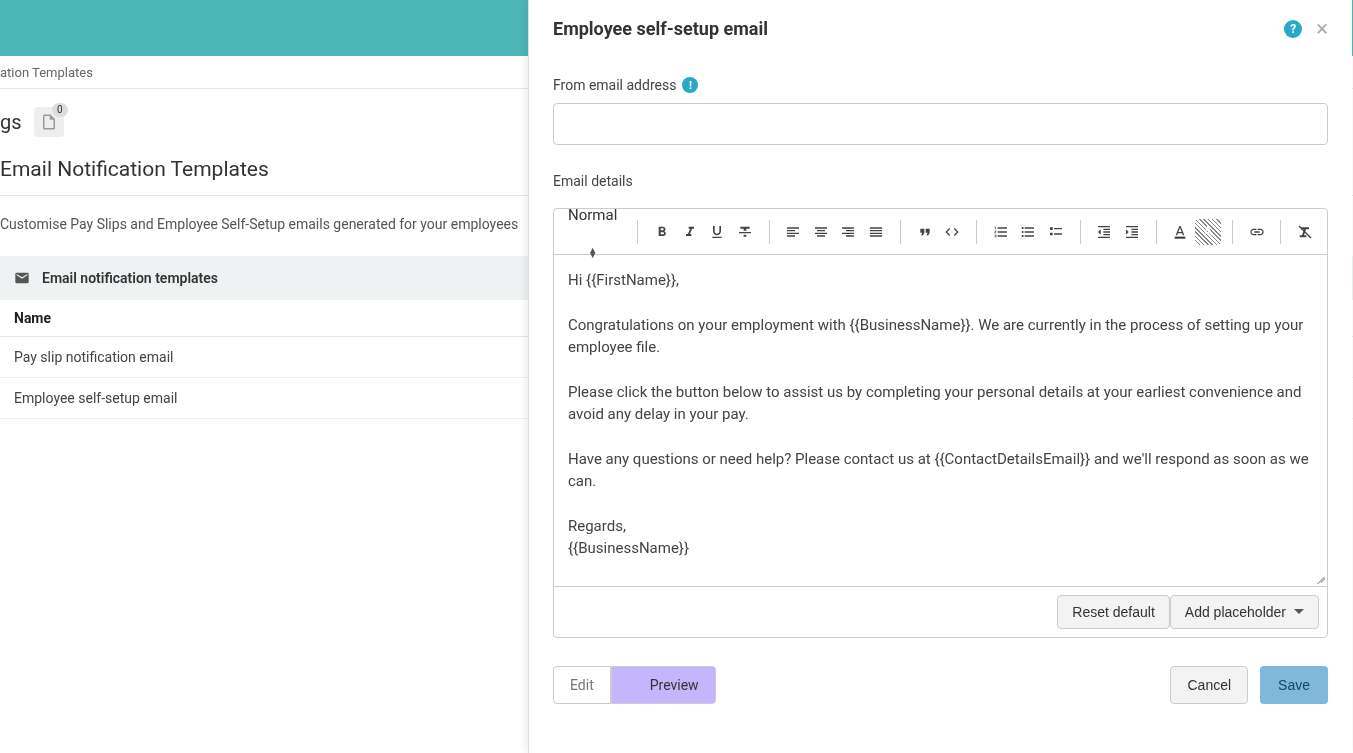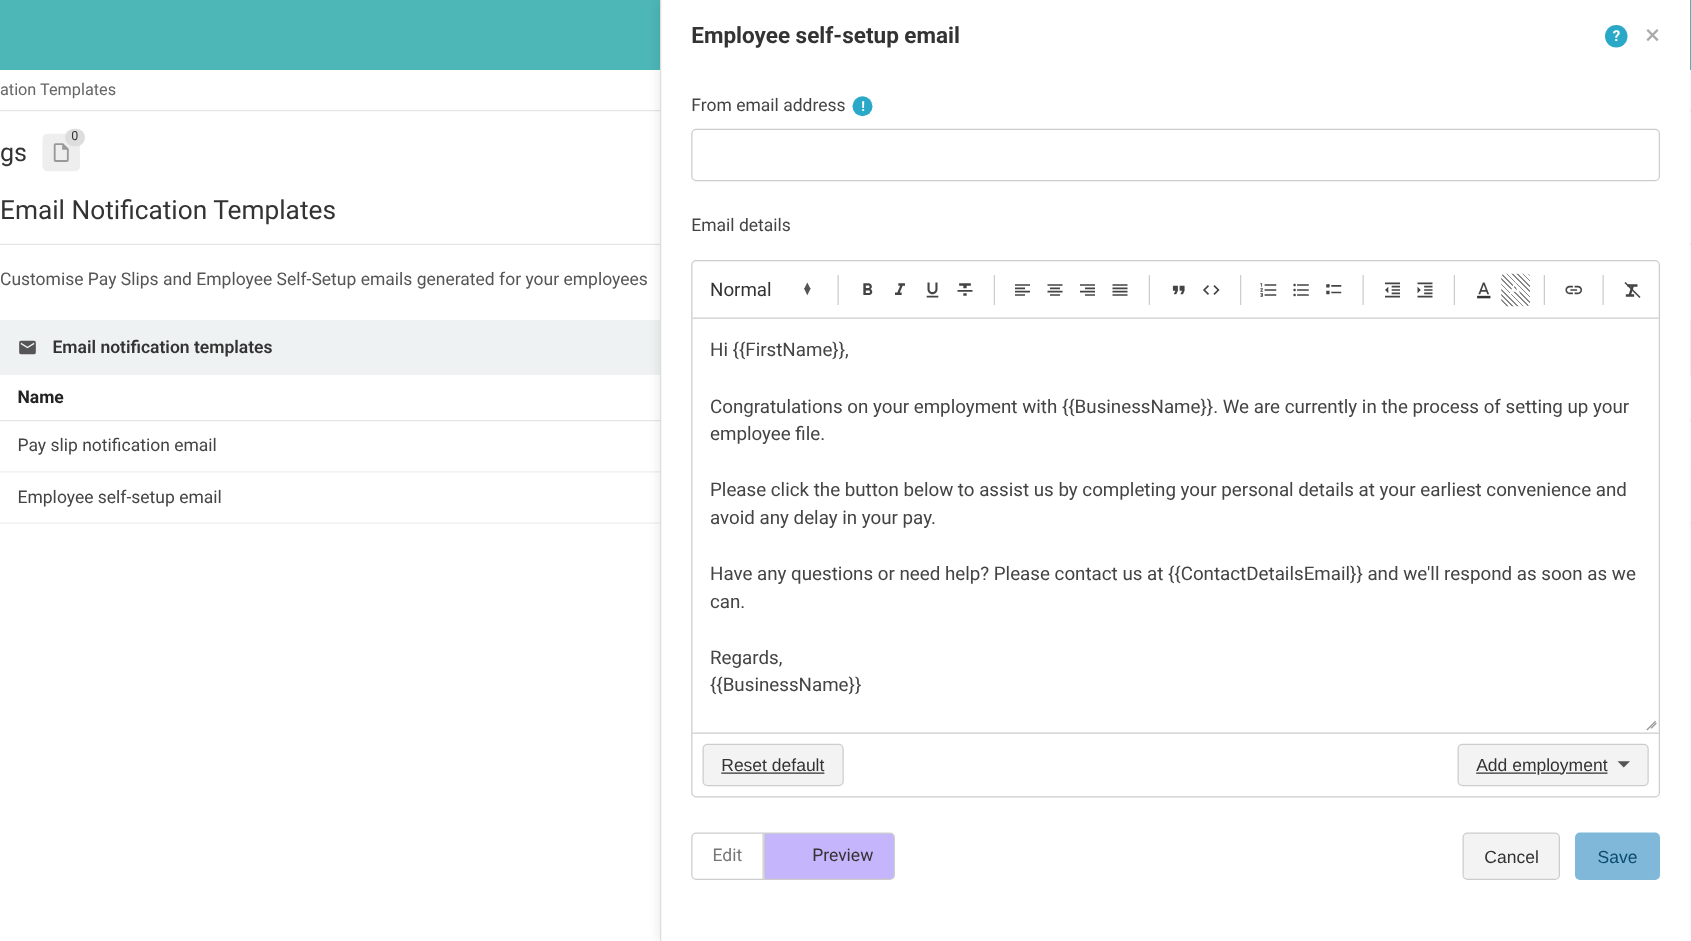--- a/index.html
+++ b/index.html
@@ -210,20 +210,21 @@
       gap: 0;
     }
     .format-select {
       display: flex;
       align-items: center;
       padding: 4px 10px 4px 6px;
       cursor: pointer;
       font-size: 15px;
       color: #333;
       gap: 24px;
+      flex-direction: column;
     }
     .format-select .arrows {
       display: flex;
       flex-direction: column;
       line-height: 5px;
       font-size: 9px;
       color: #555;
     }
     .toolbar-sep {
       width: 1px;
@@ -274,23 +275,22 @@
       border-bottom: 1px solid #999;
       transform: rotate(-45deg);
     }
     .resize-handle::before { width: 10px; bottom: 3px; right: -1px; }
     .resize-handle::after { width: 6px; bottom: 3px; right: -1px; }
     
     .editor-footer {
       border-top: 1px solid #ccc;
       padding: 8px 8px;
       display: flex;
-      justify-content: space-between;
-      align-items: center;
-      text-decoration: underline;
+      justify-content: flex-end;
+      align-items: center;
     }
     .btn {
       border: 1px solid #ccc;
       background: #f3f3f3;
       padding: 8px 14px;
       border-radius: 4px;
       font-size: 14px;
       color: #333;
       cursor: pointer;
       display: inline-flex;
@@ -512,21 +512,21 @@
         <p>Please click the button below to assist us by completing your personal details at your earliest convenience and avoid any delay in your pay.</p>
         <p>Have any questions or need help? Please contact us at {{ContactDetailsEmail}} and we'll respond as soon as we can.</p>
         <p style="white-space:pre-line">Regards,
 {{BusinessName}}</p>
         <div class="resize-handle"></div>
       </div>
 
       <div class="editor-footer">
         <button class="btn">Reset default</button>
         <button class="btn">
-          <span>Add employment</span>
+          <span>Add placeholder</span>
           <span class="dropdown-caret"></span>
         </button>
       </div>
     </div>
     
     <div class="modal-actions">
       <div class="tab-group">
         <div class="tab-btn left">Edit</div>
         <div class="tab-btn right">Preview</div>
       </div>

